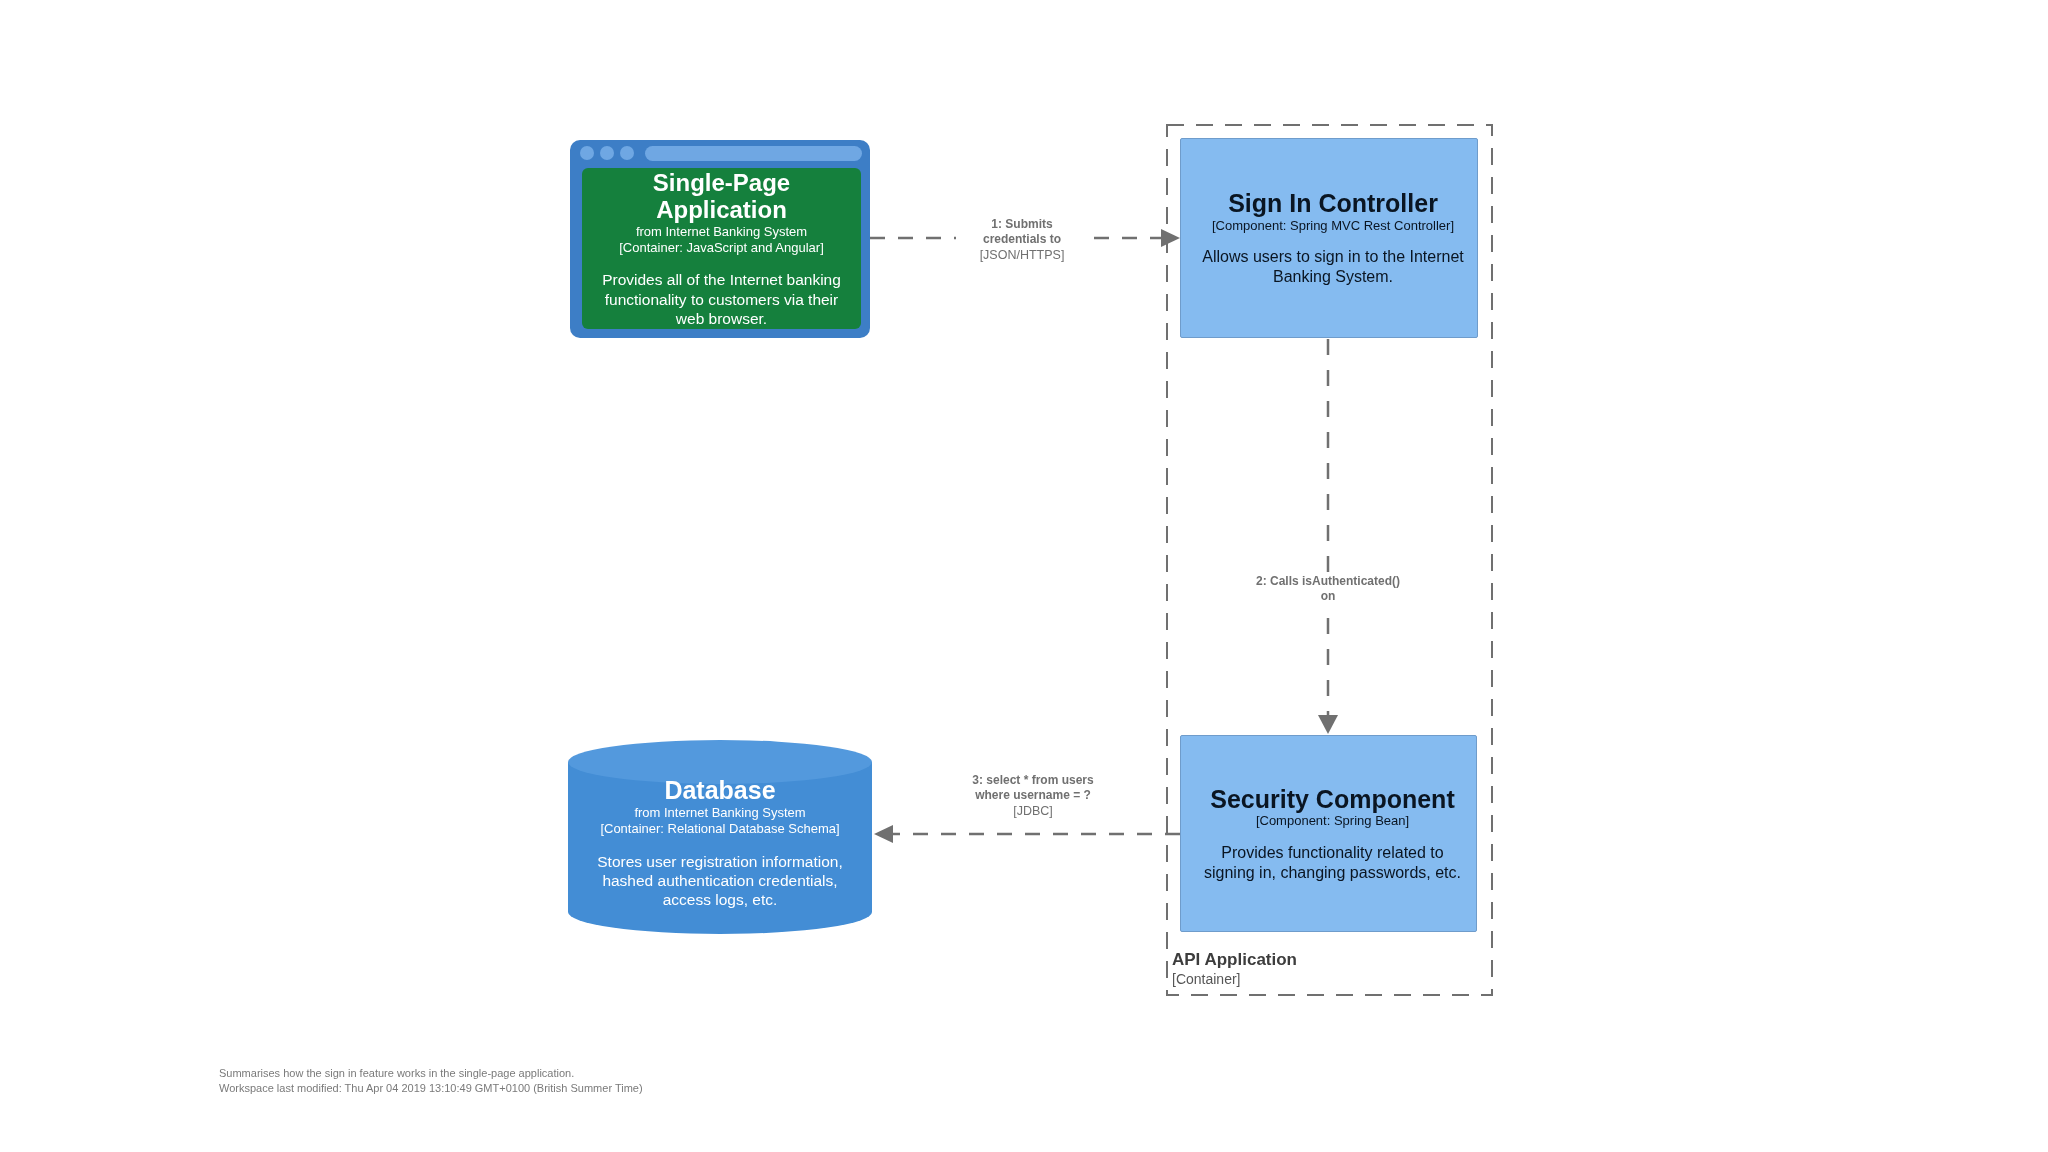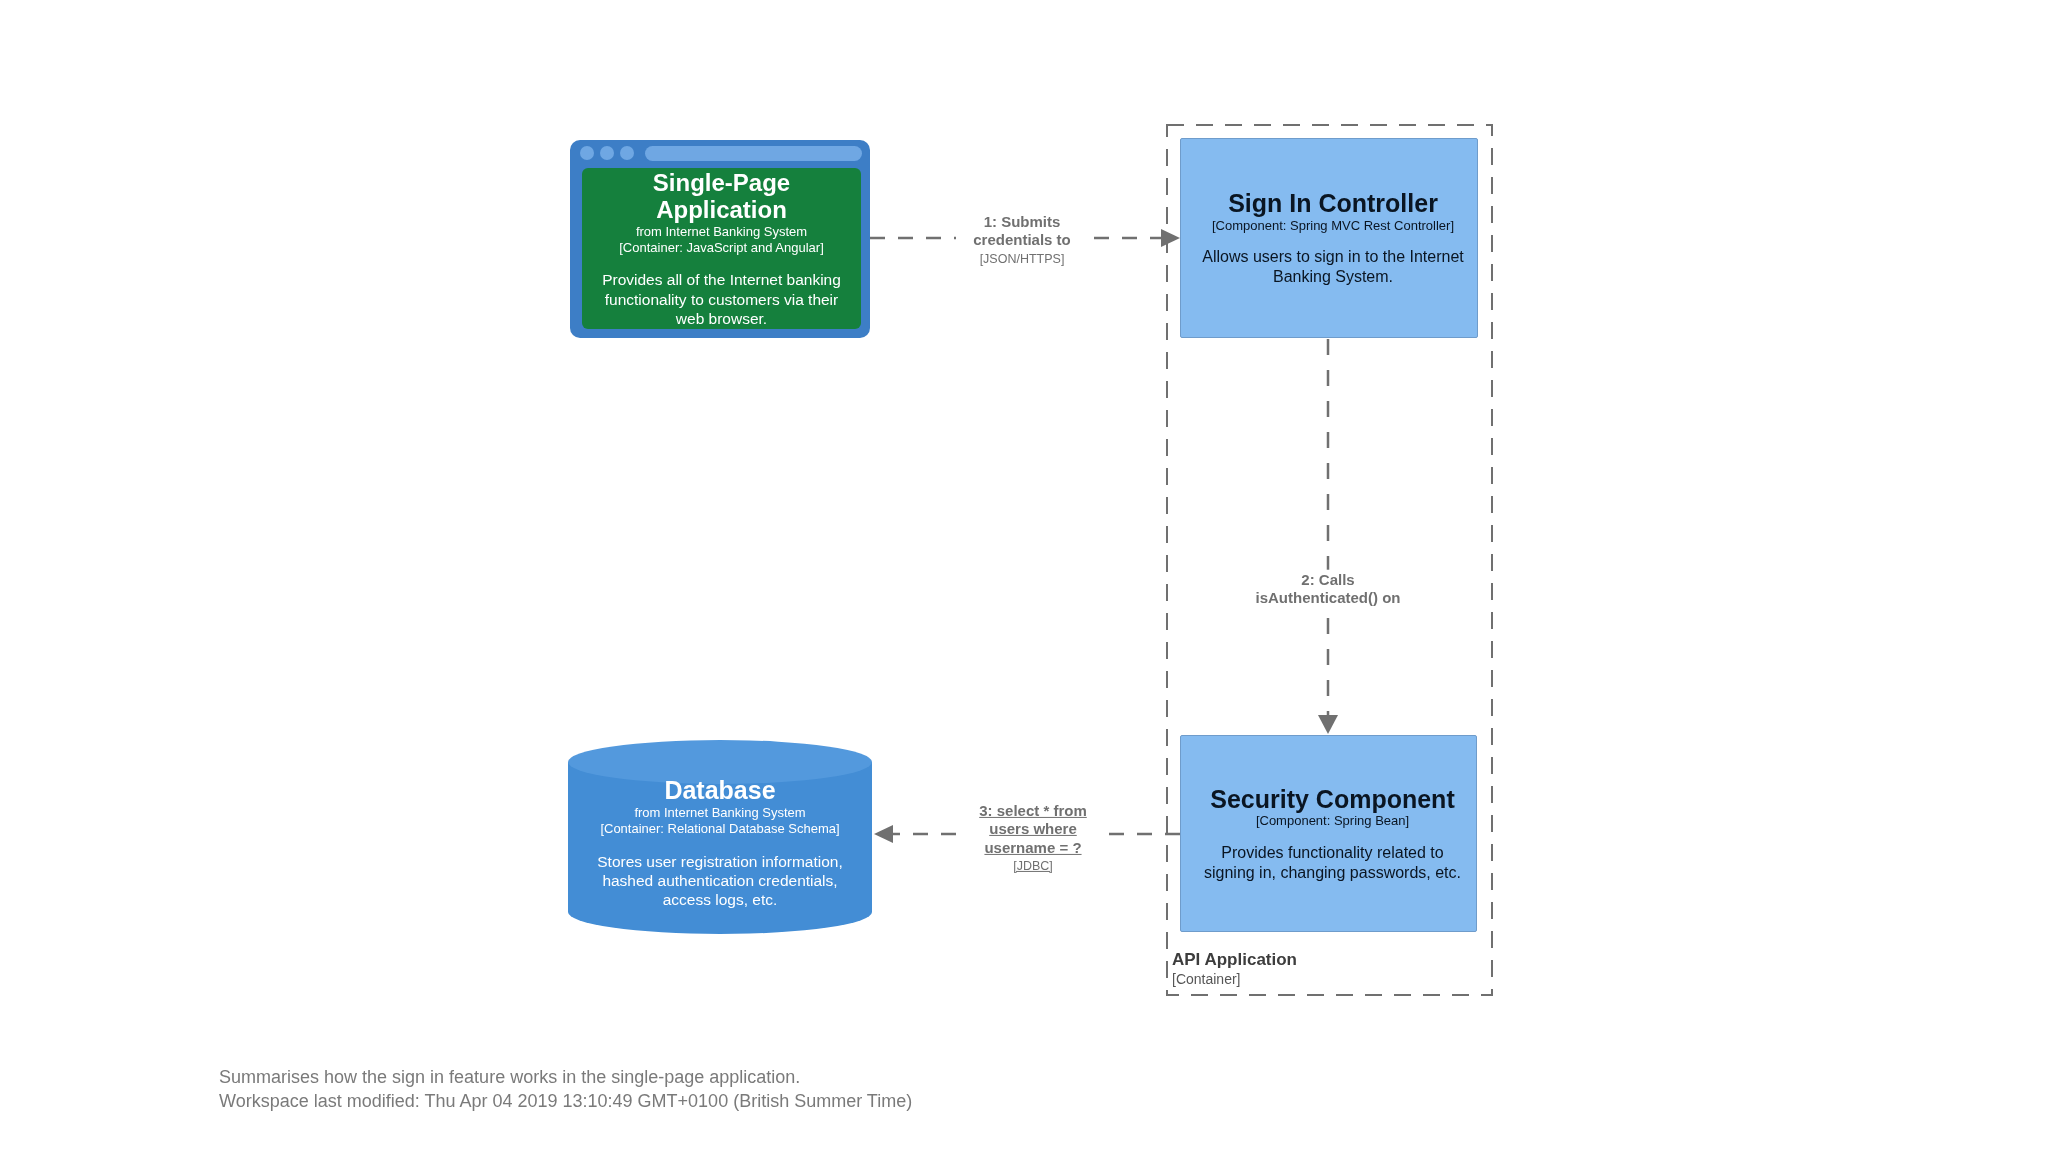--- a/index.html
+++ b/index.html
@@ -39,31 +39,31 @@
   .cylinder .el-title{font-size:25px;}
 
   
   .boundary-label{position:absolute;left:1172px;top:950px;z-index:2;color:#3d3d3d;}
   .boundary-name{font-size:17px;font-weight:bold;line-height:1.2;}
   .boundary-type{font-size:14px;color:#565656;line-height:1.3;}
 
   
   .rel-label{position:absolute;z-index:3;transform:translate(-50%,-50%);background:#ffffff;
              color:#707070;text-align:center;padding:1px 3px;}
-  .rel-text{font-size:15px;font-weight:bold;line-height:1.22;}
+  .rel-text{font-size:12px;font-weight:bold;line-height:1.22;}
   .rel-tech{font-size:12.5px;line-height:1.3;margin-top:1px;}
   .rel-tech:empty{display:none;}
   .rel-1{left:1022px;top:240px;width:126px;}
   .rel-2{left:1328px;top:589px;width:152px;}
-  .rel-3{left:1033px;top:838px;width:130px;text-decoration:underline;}
+  .rel-3{left:1033px;top:796px;width:130px;}
 
   
   .footer{position:absolute;left:219px;top:1066px;z-index:2;}
   .footer-title{font-size:26px;font-weight:bold;color:#111111;margin:0 0 7px 0;line-height:1.1;}
-  .footer-sub{font-size:18px;color:#7a7a7a;line-height:1.33;}
+  .footer-sub{font-size:11px;color:#7a7a7a;line-height:1.33;}
 </style>
 </head>
 <body>
 
 <div class="canvas">
 
   <svg class="connectors" width="2048" height="1152" viewBox="0 0 2048 1152">
 
     <rect x="1167" y="125" width="325" height="870" fill="none" stroke="#707070" stroke-width="2" stroke-dasharray="17 12"></rect>
 

